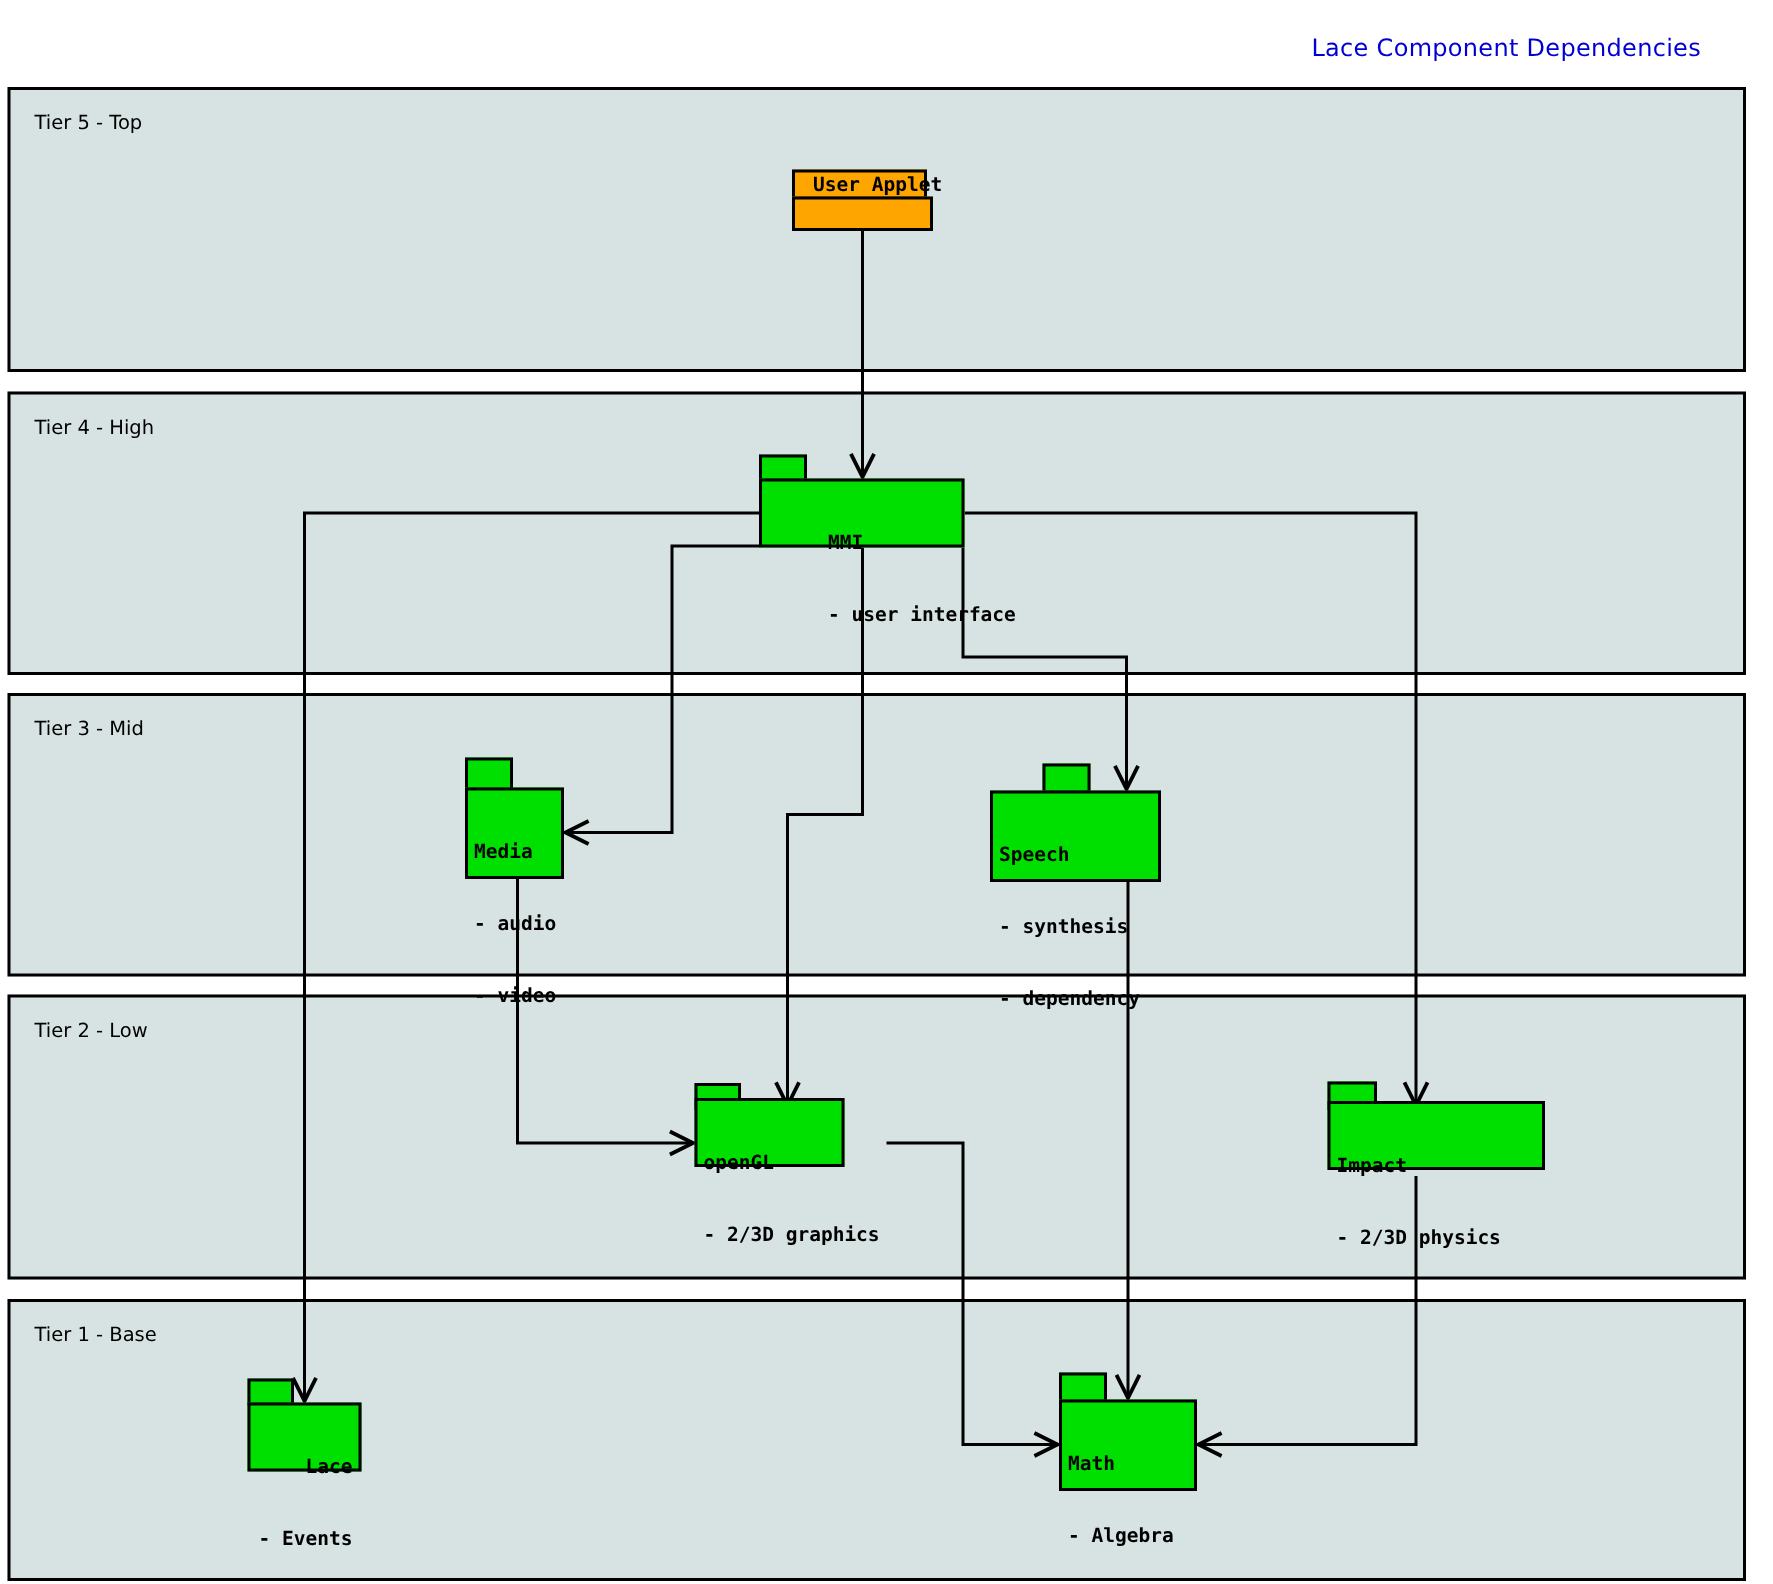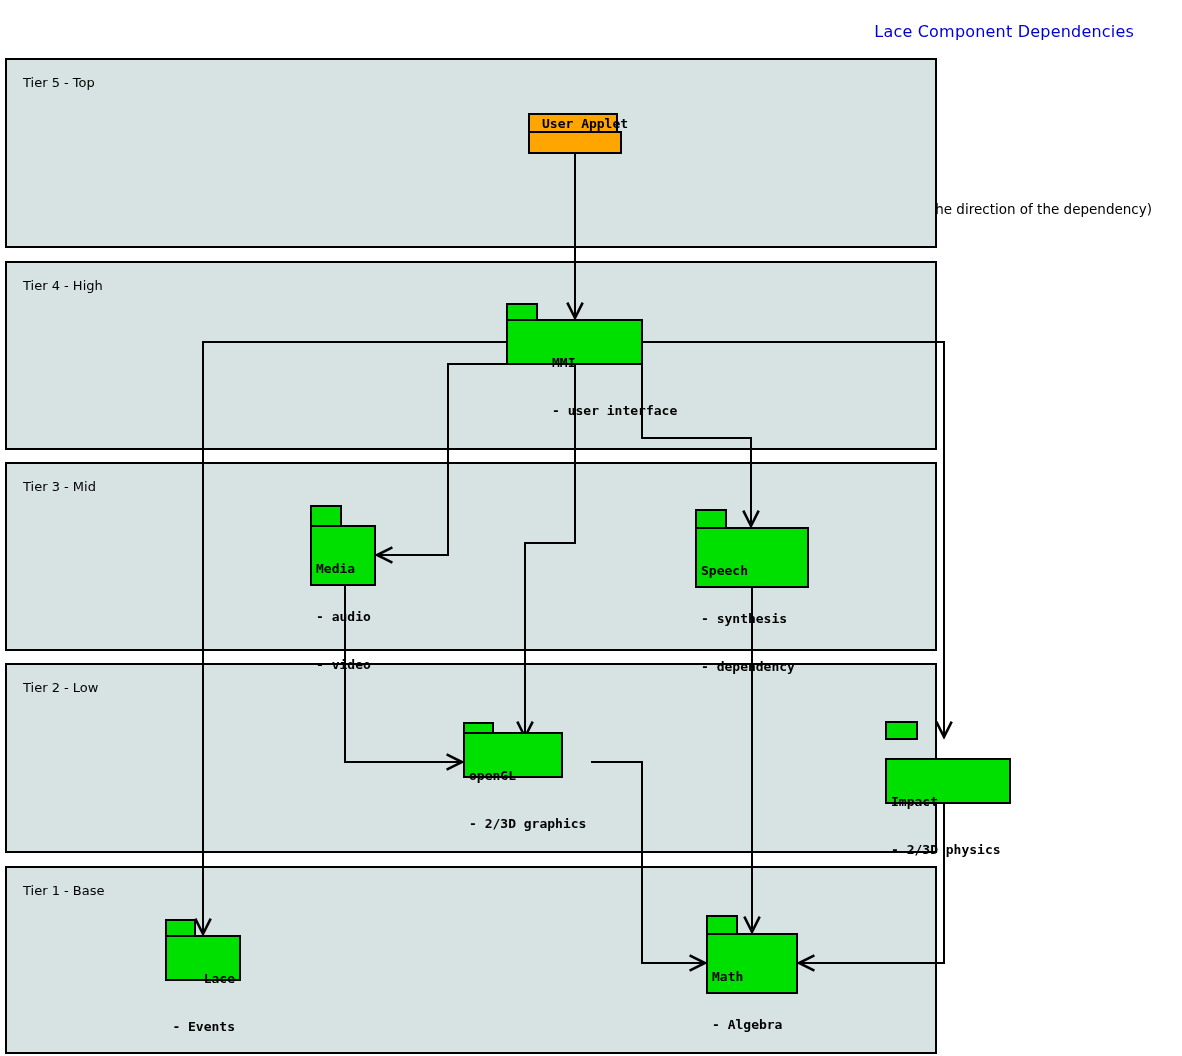--- a/index.html
+++ b/index.html
@@ -15,21 +15,21 @@
 
   .page-title{
     position:absolute;top:22px;left:0;width:1134px;text-align:right;
     font-size:16px;letter-spacing:.2px;color:var(--title-color);
   }
   .annotation{
     position:absolute;top:201px;right:30px;font-size:13.5px;color:#000;
   }
 
   .tier{
-    position:absolute;left:5px;width:932px;box-sizing:border-box;
+    position:absolute;left:5px;width:1159px;box-sizing:border-box;
     background:var(--tier-bg);border:2px solid #000;z-index:1;padding-left:12px;
   }
   .tier-label{position:absolute;left:16px;top:15px;font-size:13px;color:#000;}
   #tier-5{top:58px;height:190px;}
   #tier-4{top:261px;height:189px;}
   #tier-3{top:462px;height:189px;}
   #tier-2{top:663px;height:190px;}
   #tier-1{top:866px;height:188px;}
 
   svg.edges{position:absolute;left:0;top:0;width:1182px;height:1056px;z-index:2;pointer-events:none;}
@@ -50,27 +50,27 @@
   #pkg-user_applet .tab{left:528px;top:113px;width:90px;height:20px;}
   #pkg-user_applet .pbody{left:528px;top:131px;width:94px;height:23px;}
   
   #pkg-mmi .tab{left:506px;top:303px;width:32px;height:18px;}
   #pkg-mmi .pbody{left:506px;top:319px;width:137px;height:46px;padding-left:44px;}
   
   #pkg-media .tab{left:310px;top:505px;width:32px;height:22px;}
   #pkg-media .pbody{left:310px;top:525px;width:66px;height:61px;}
   
   #pkg-speech .tab{left:695px;top:509px;width:32px;height:20px;}
-  #pkg-speech .pbody{left:695px;top:527px;width:114px;height:61px;}
+  #pkg-speech .pbody{left:660px;top:527px;width:114px;height:61px;}
   
   #pkg-opengl .tab{left:463px;top:722px;width:31px;height:18px;}
   #pkg-opengl .pbody{left:463px;top:722px;width:100px;height:46px;margin-top:10px;}
   
   #pkg-impact .tab{left:885px;top:721px;width:33px;height:19px;}
-  #pkg-impact .pbody{left:885px;top:758px;width:126px;height:46px;}
+  #pkg-impact .pbody{left:885px;top:734px;width:145px;height:46px;}
   
   #pkg-lace .tab{left:165px;top:919px;width:31px;height:18px;}
   #pkg-lace .pbody{left:165px;top:935px;width:76px;height:46px;text-align:right;}
   
   #pkg-math .tab{left:706px;top:915px;width:32px;height:20px;}
   #pkg-math .pbody{left:706px;top:933px;width:92px;height:61px;}
 </style>
 </head>
 <body>
 

